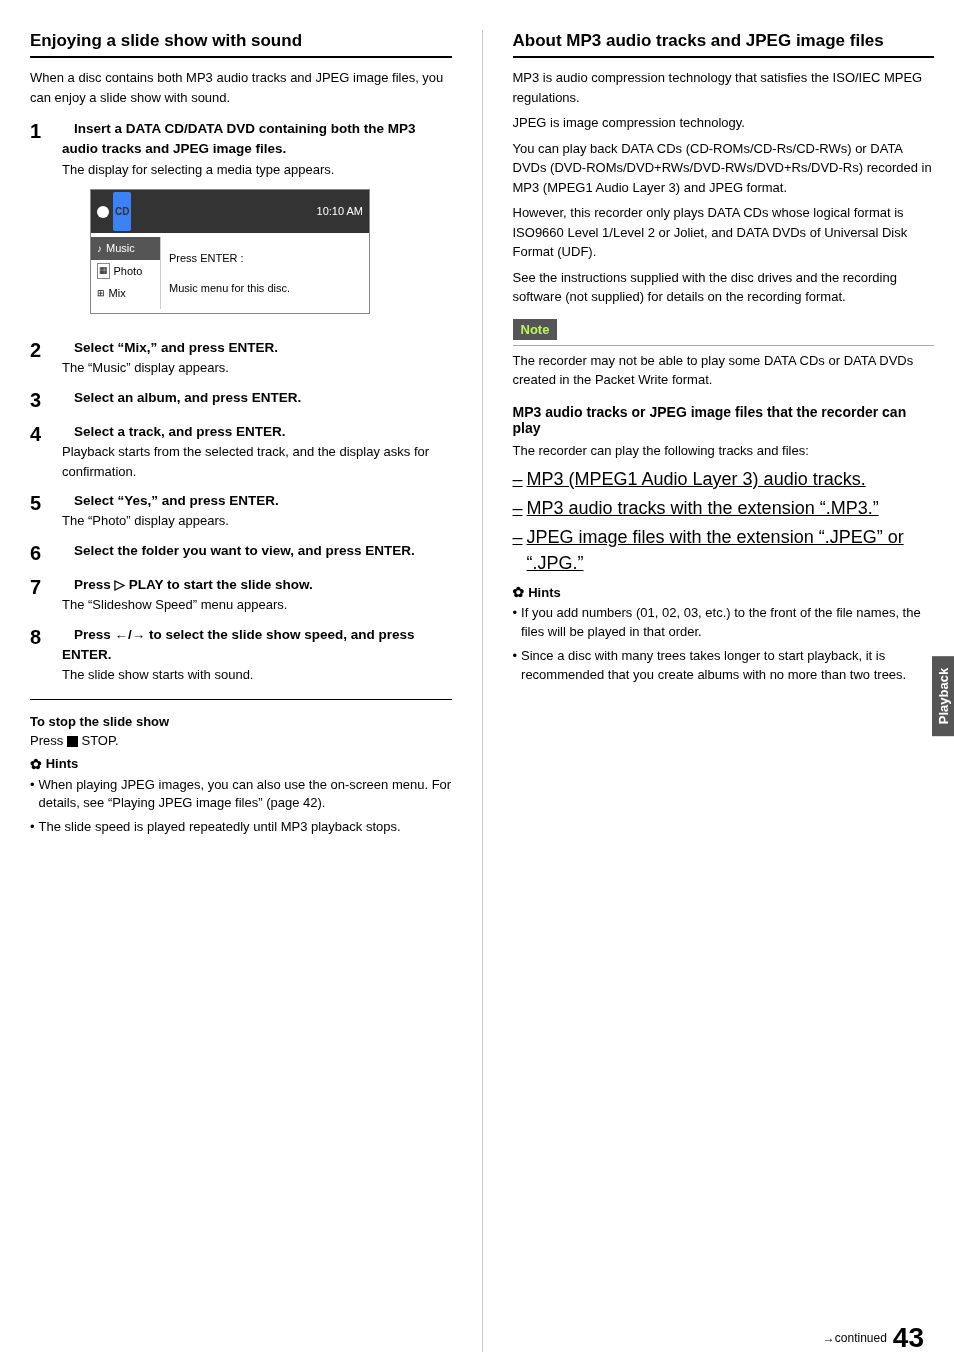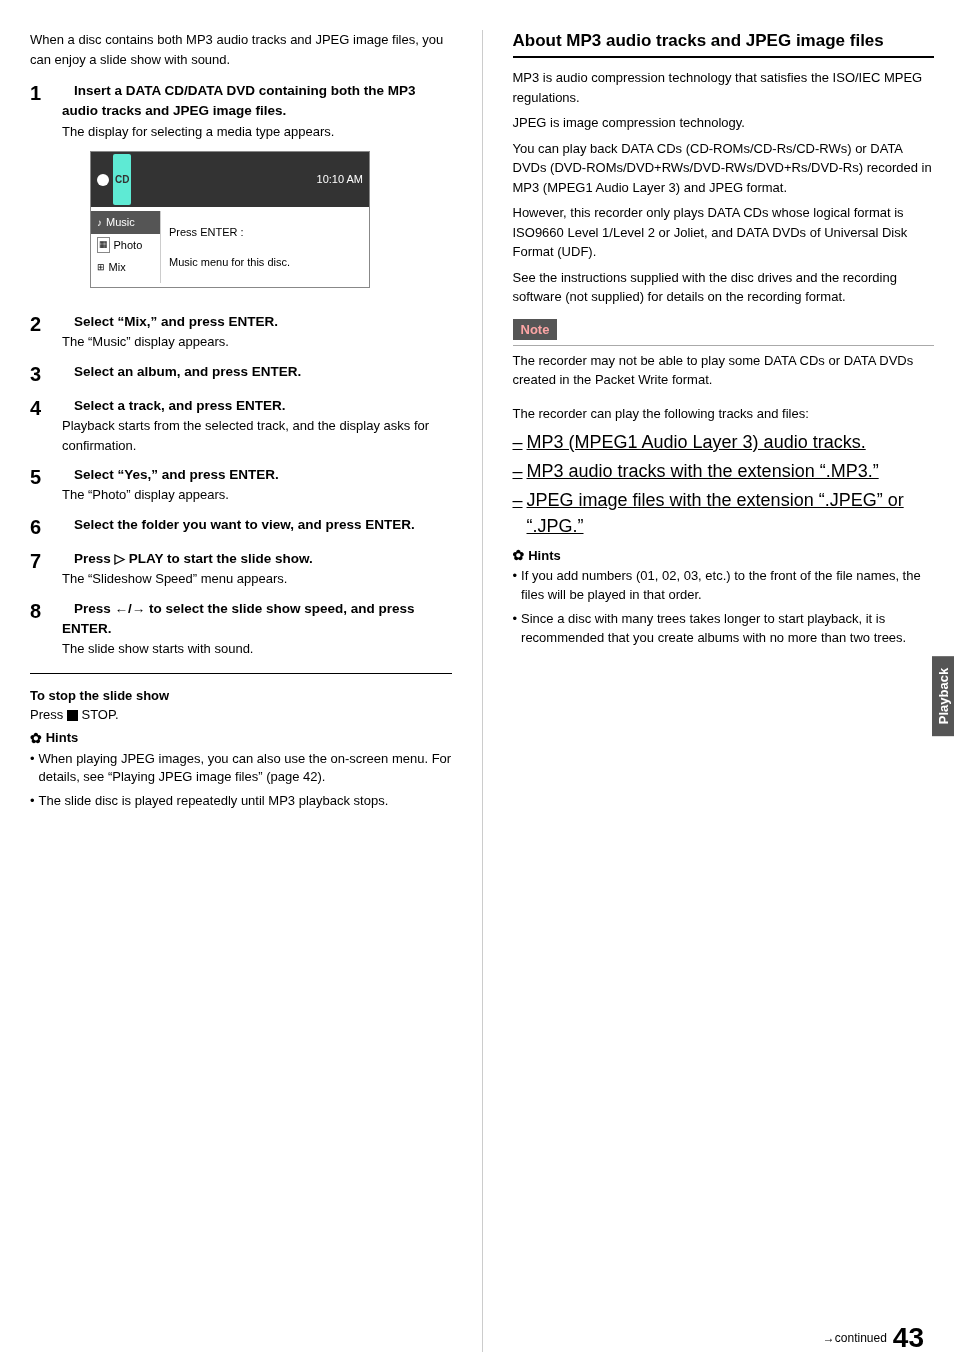--- a/index.html
+++ b/index.html
@@ -111,23 +111,23 @@
     .display-box .top-bar .circle-icon {
       width: 12px;
       height: 12px;
       border-radius: 50%;
       background: #fff;
       display: inline-block;
     }
     .display-box .top-bar .cd-label {
       font-size: 10px;
       font-weight: bold;
-      background: #5eead4;
+      background: #3b82f6;
       color: #333;
-      padding: 18px 2px;
+      padding: 12px 2px;
       border-radius: 2px;
     }
     .display-box .menu-area {
       display: flex;
       padding: 4px 0;
       min-height: 80px;
     }
     .menu-items {
       width: 70px;
       border-right: 1px solid #ccc;
@@ -205,21 +205,21 @@
       line-height: 1.45;
       font-size: 18px;
       text-decoration: underline;
     }
     .dash-list li::before {
       content: "–";
       flex-shrink: 0;
     }
     .note-box {
       background: #555;
-      color: #fca5a5;
+      color: #bef264;
       padding: 3px 8px;
       display: inline-block;
       font-weight: bold;
       font-size: 13px;
       margin-bottom: 5px;
     }
     .note-content {
       border-top: 1px solid #aaa;
       padding-top: 5px;
       margin-bottom: 14px;
@@ -270,20 +270,21 @@
     }
   </style>
 </head>
 <body>
 
 <div class="page">
   <div class="main-content">
 
     <div class="left-col">
 
+      <h2 class="section-title">Enjoying a slide show with sound</h2>
 
       <p class="intro-text">When a disc contains both MP3 audio tracks and JPEG image files, you can enjoy a slide show with sound.</p>
 
       <div class="step">
         <div class="step-num">1</div>
         <div class="step-content">
           <span class="step-title">Insert a DATA CD/DATA DVD containing both the MP3 audio tracks and JPEG image files.</span><br>
           <span class="step-desc">The display for selecting a media type appears.</span>
 
           
@@ -382,40 +383,41 @@
         </div>
       </div>
 
       <div class="hints-section">
         <div class="hints-title">
           <span class="gear-icon">✿</span>
           <span>Hints</span>
         </div>
         <ul class="bullet-list">
           <li>When playing JPEG images, you can also use the on-screen menu. For details, see “Playing JPEG image files” (page 42).</li>
-          <li>The slide disc is played repeatedly until MP3 playback stops.</li>
+          <li>The slide speed is played repeatedly until MP3 playback stops.</li>
         </ul>
       </div>
     </div>
 
     <div class="right-col">
 
       <h2>About MP3 audio tracks and JPEG image files</h2>
 
       <p>MP3 is audio compression technology that satisfies the ISO/IEC MPEG regulations.</p>
       <p>JPEG is image compression technology.</p>
       <p>You can play back DATA CDs (CD-ROMs/CD-Rs/CD-RWs) or DATA DVDs (DVD-ROMs/DVD+RWs/DVD-RWs/DVD+Rs/DVD-Rs) recorded in MP3 (MPEG1 Audio Layer 3) and JPEG format.</p>
       <p>However, this recorder only plays DATA CDs whose logical format is ISO9660 Level 1/Level 2 or Joliet, and DATA DVDs of Universal Disk Format (UDF).</p>
       <p>See the instructions supplied with the disc drives and the recording software (not supplied) for details on the recording format.</p>
 
       <div style="margin-top:12px;">
         <span class="note-box">Note</span>
       </div>
       <div class="note-content">The recorder may not be able to play some DATA CDs or DATA DVDs created in the Packet Write format.</div>
 
+      <h3>MP3 audio tracks or JPEG image files that the recorder can play</h3>
       <p>The recorder can play the following tracks and files:</p>
 
       <ul class="dash-list">
         <li>MP3 (MPEG1 Audio Layer 3) audio tracks.</li>
         <li>MP3 audio tracks with the extension “.MP3.”</li>
         <li>JPEG image files with the extension “.JPEG” or “.JPG.”</li>
       </ul>
 
       <div class="hints-section">
         <div class="hints-title">

